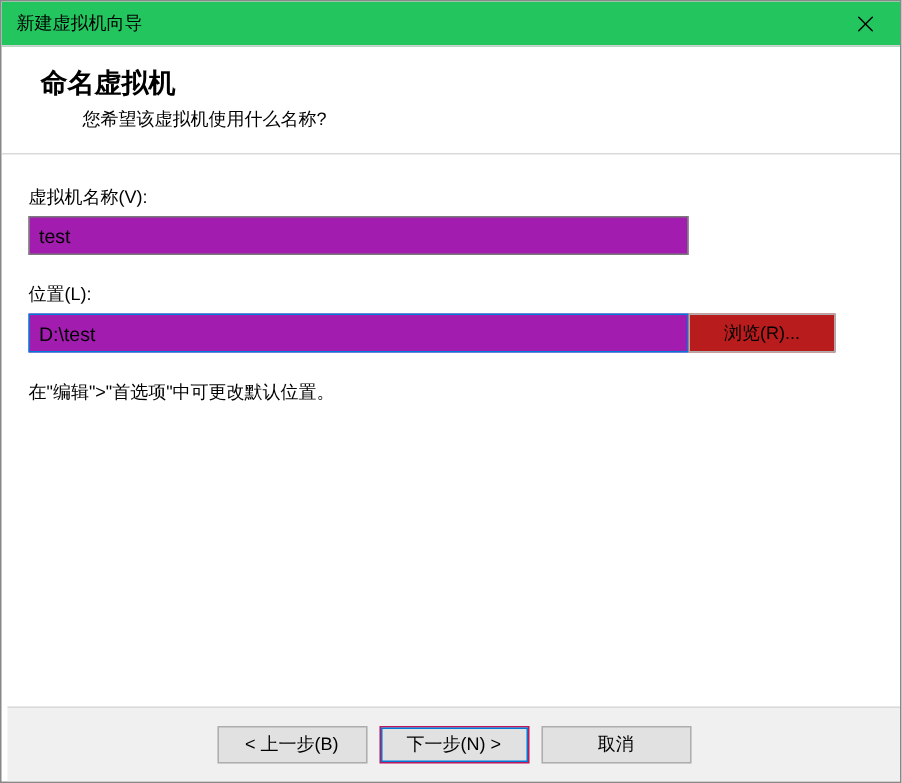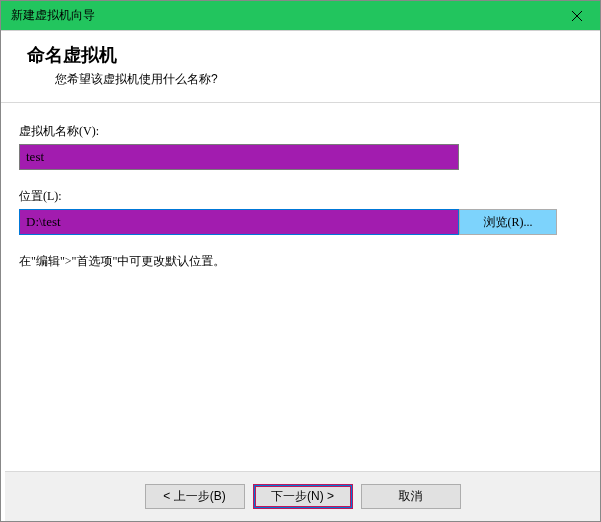--- a/index.html
+++ b/index.html
@@ -48,21 +48,20 @@
     font-size: 12px;
     padding-left: 28px;
   }
   .sep {
     border: none;
     border-top: 1px solid #d9d9d9;
     margin: 0;
   }
   .content {
     padding: 20px 18px 0 18px;
-    font-family: Liberation Serif, serif;
   }
   .field-group { margin-bottom: 18px; }
   .field-label {
     font-size: 12px;
     margin-bottom: 4px;
     display: block;
   }
   .row {
     display: flex;
     align-items: stretch;
@@ -78,21 +77,21 @@
     background: #a21caf;
   }
   .text-input.focus {
     border: 1px solid #0078d7;
   }
   .browse-btn {
     flex: 0 0 auto;
     width: 98px;
     height: 26px;
     border: 1px solid #adadad;
-    background: #7dd3fc;
+    background: #b91c1c;
     font-size: 12px;
     font-family: inherit;
     cursor: pointer;
   }
   .hint {
     font-size: 12px;
     margin-top: 14px;
   }
   .footer {
     position: absolute;
@@ -110,21 +109,21 @@
     min-width: 100px;
     height: 25px;
     border: 1px solid #adadad;
     background: #e1e1e1;
     font-size: 12px;
     font-family: inherit;
     cursor: pointer;
     padding: 0 10px;
   }
   .footer button.primary {
-    border: 3px solid #be185d;
+    border: 1px solid #be185d;
     outline: 1px solid #0078d7;
     outline-offset: -2px;
   }
   body { position: relative; }
 </style>
 </head>
 <body>
 
 <div class="titlebar">
   <span class="title">新建虚拟机向导</span>

